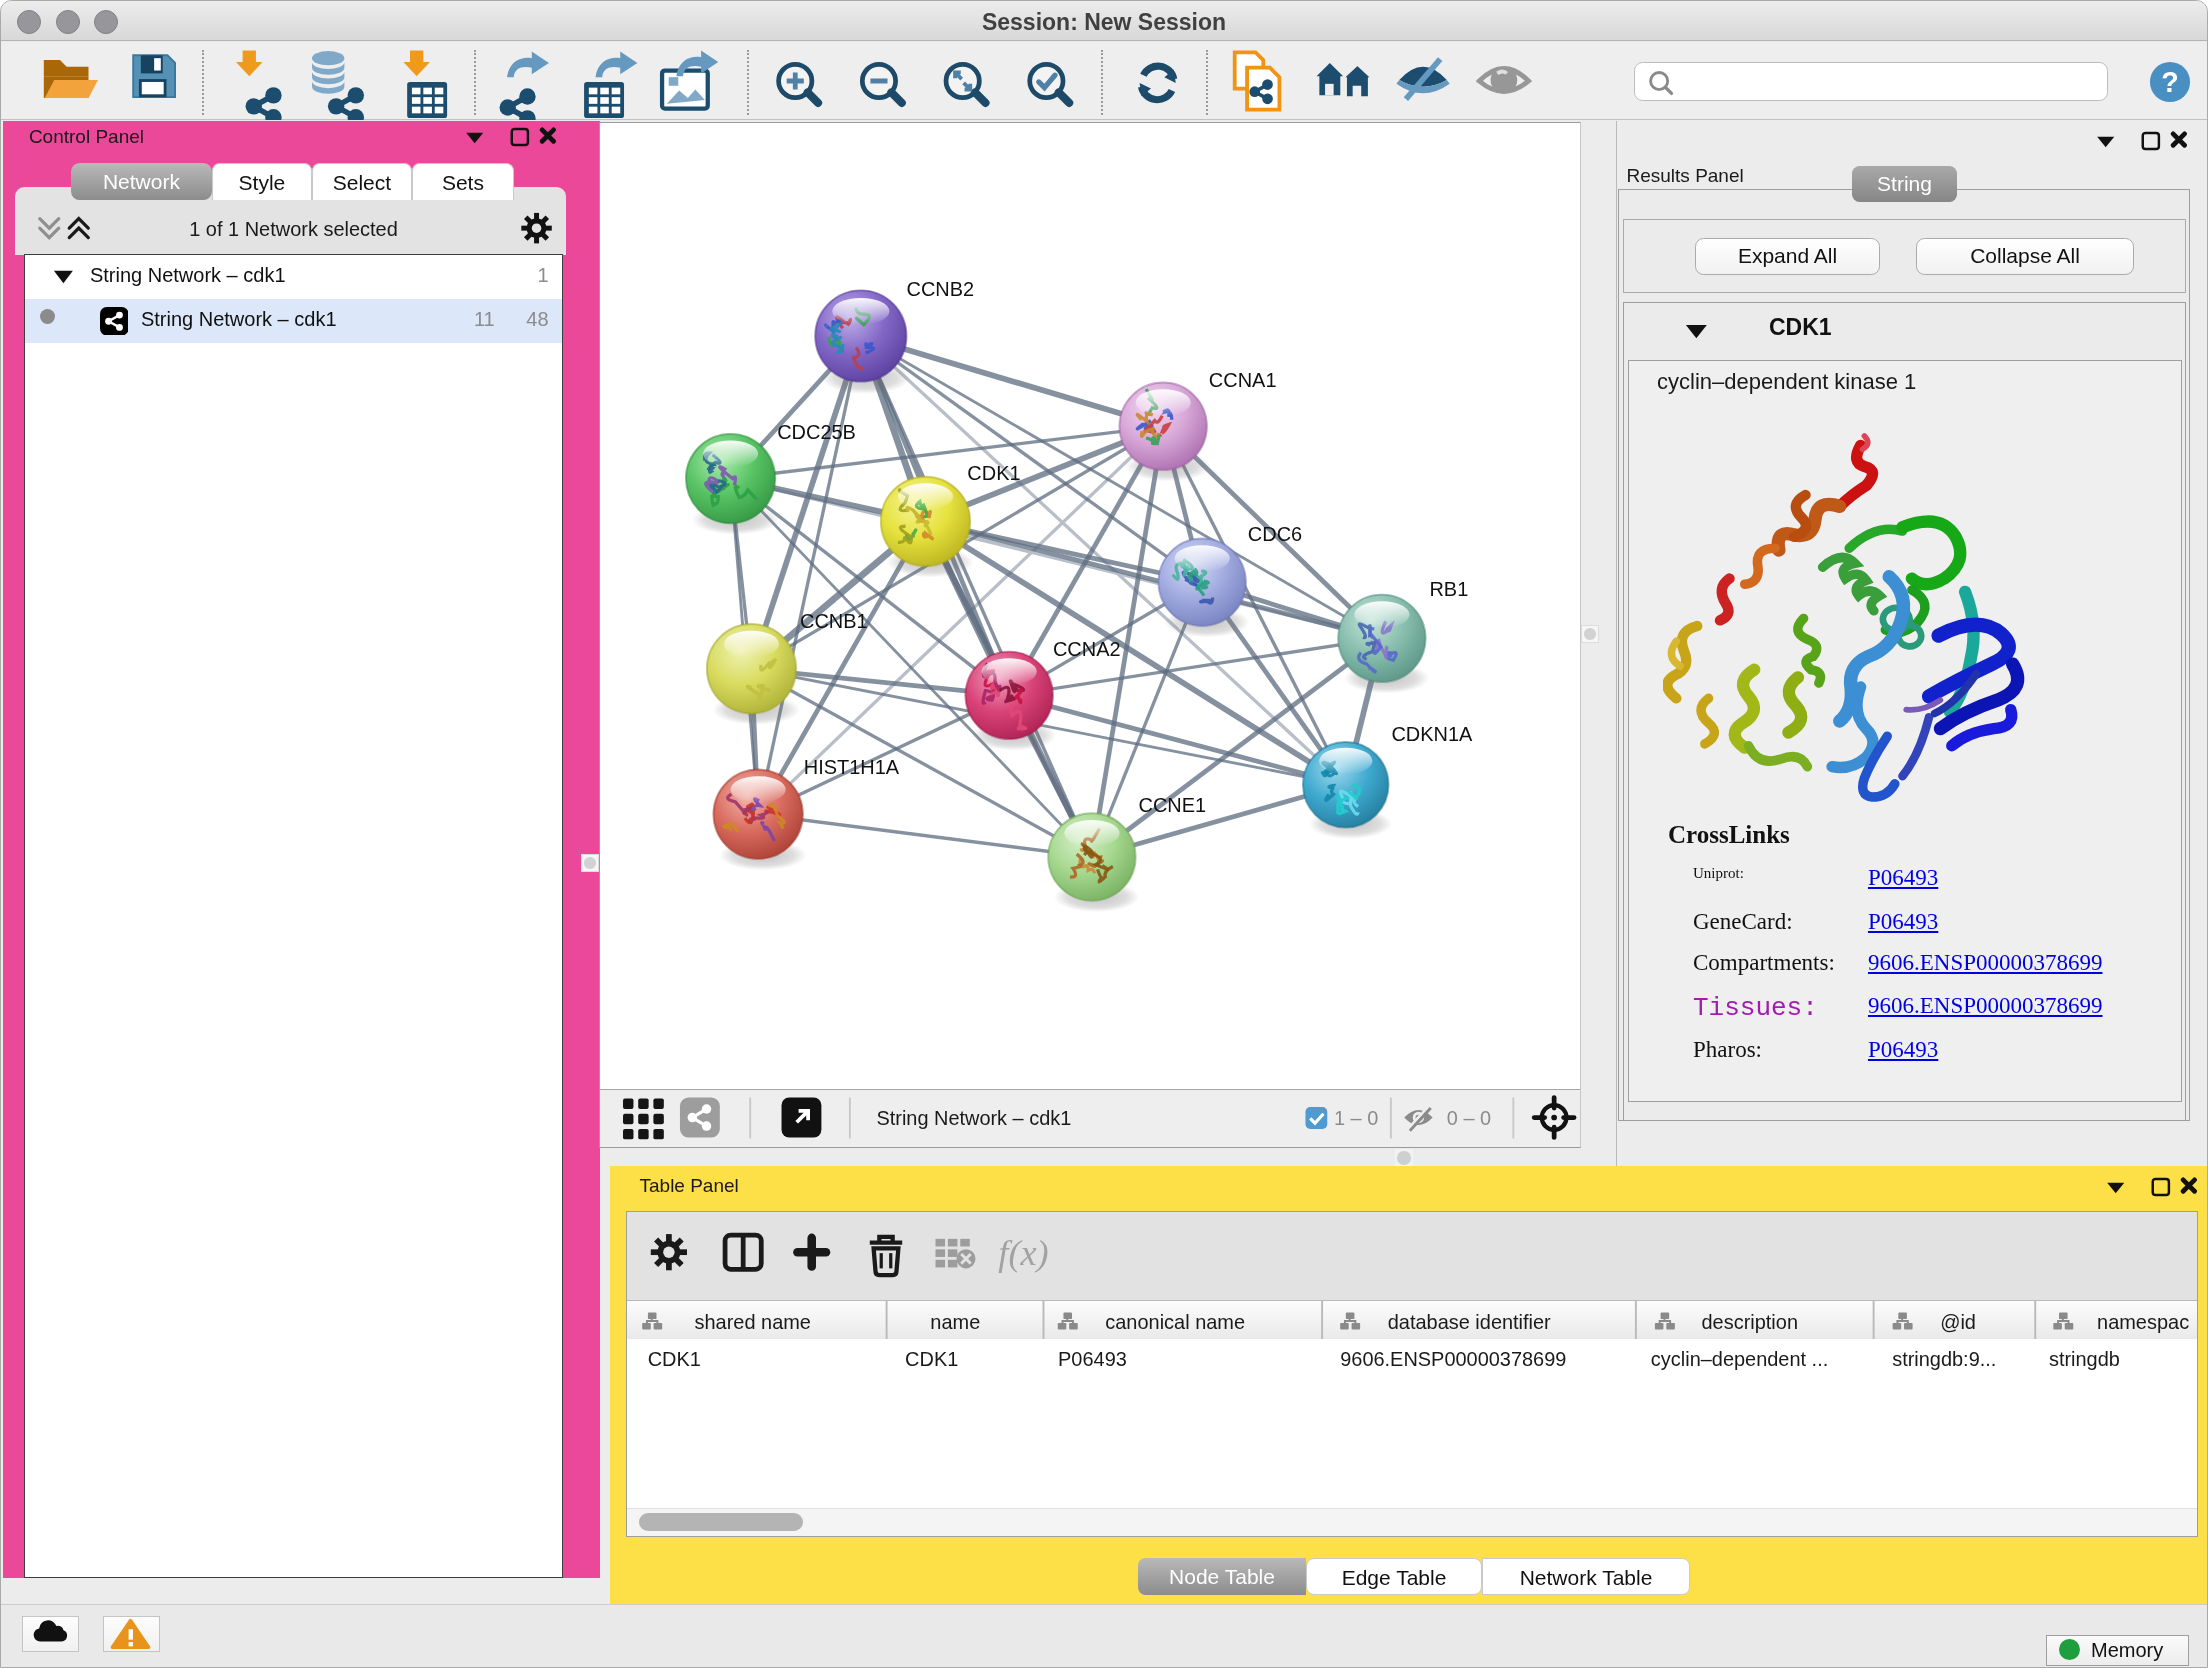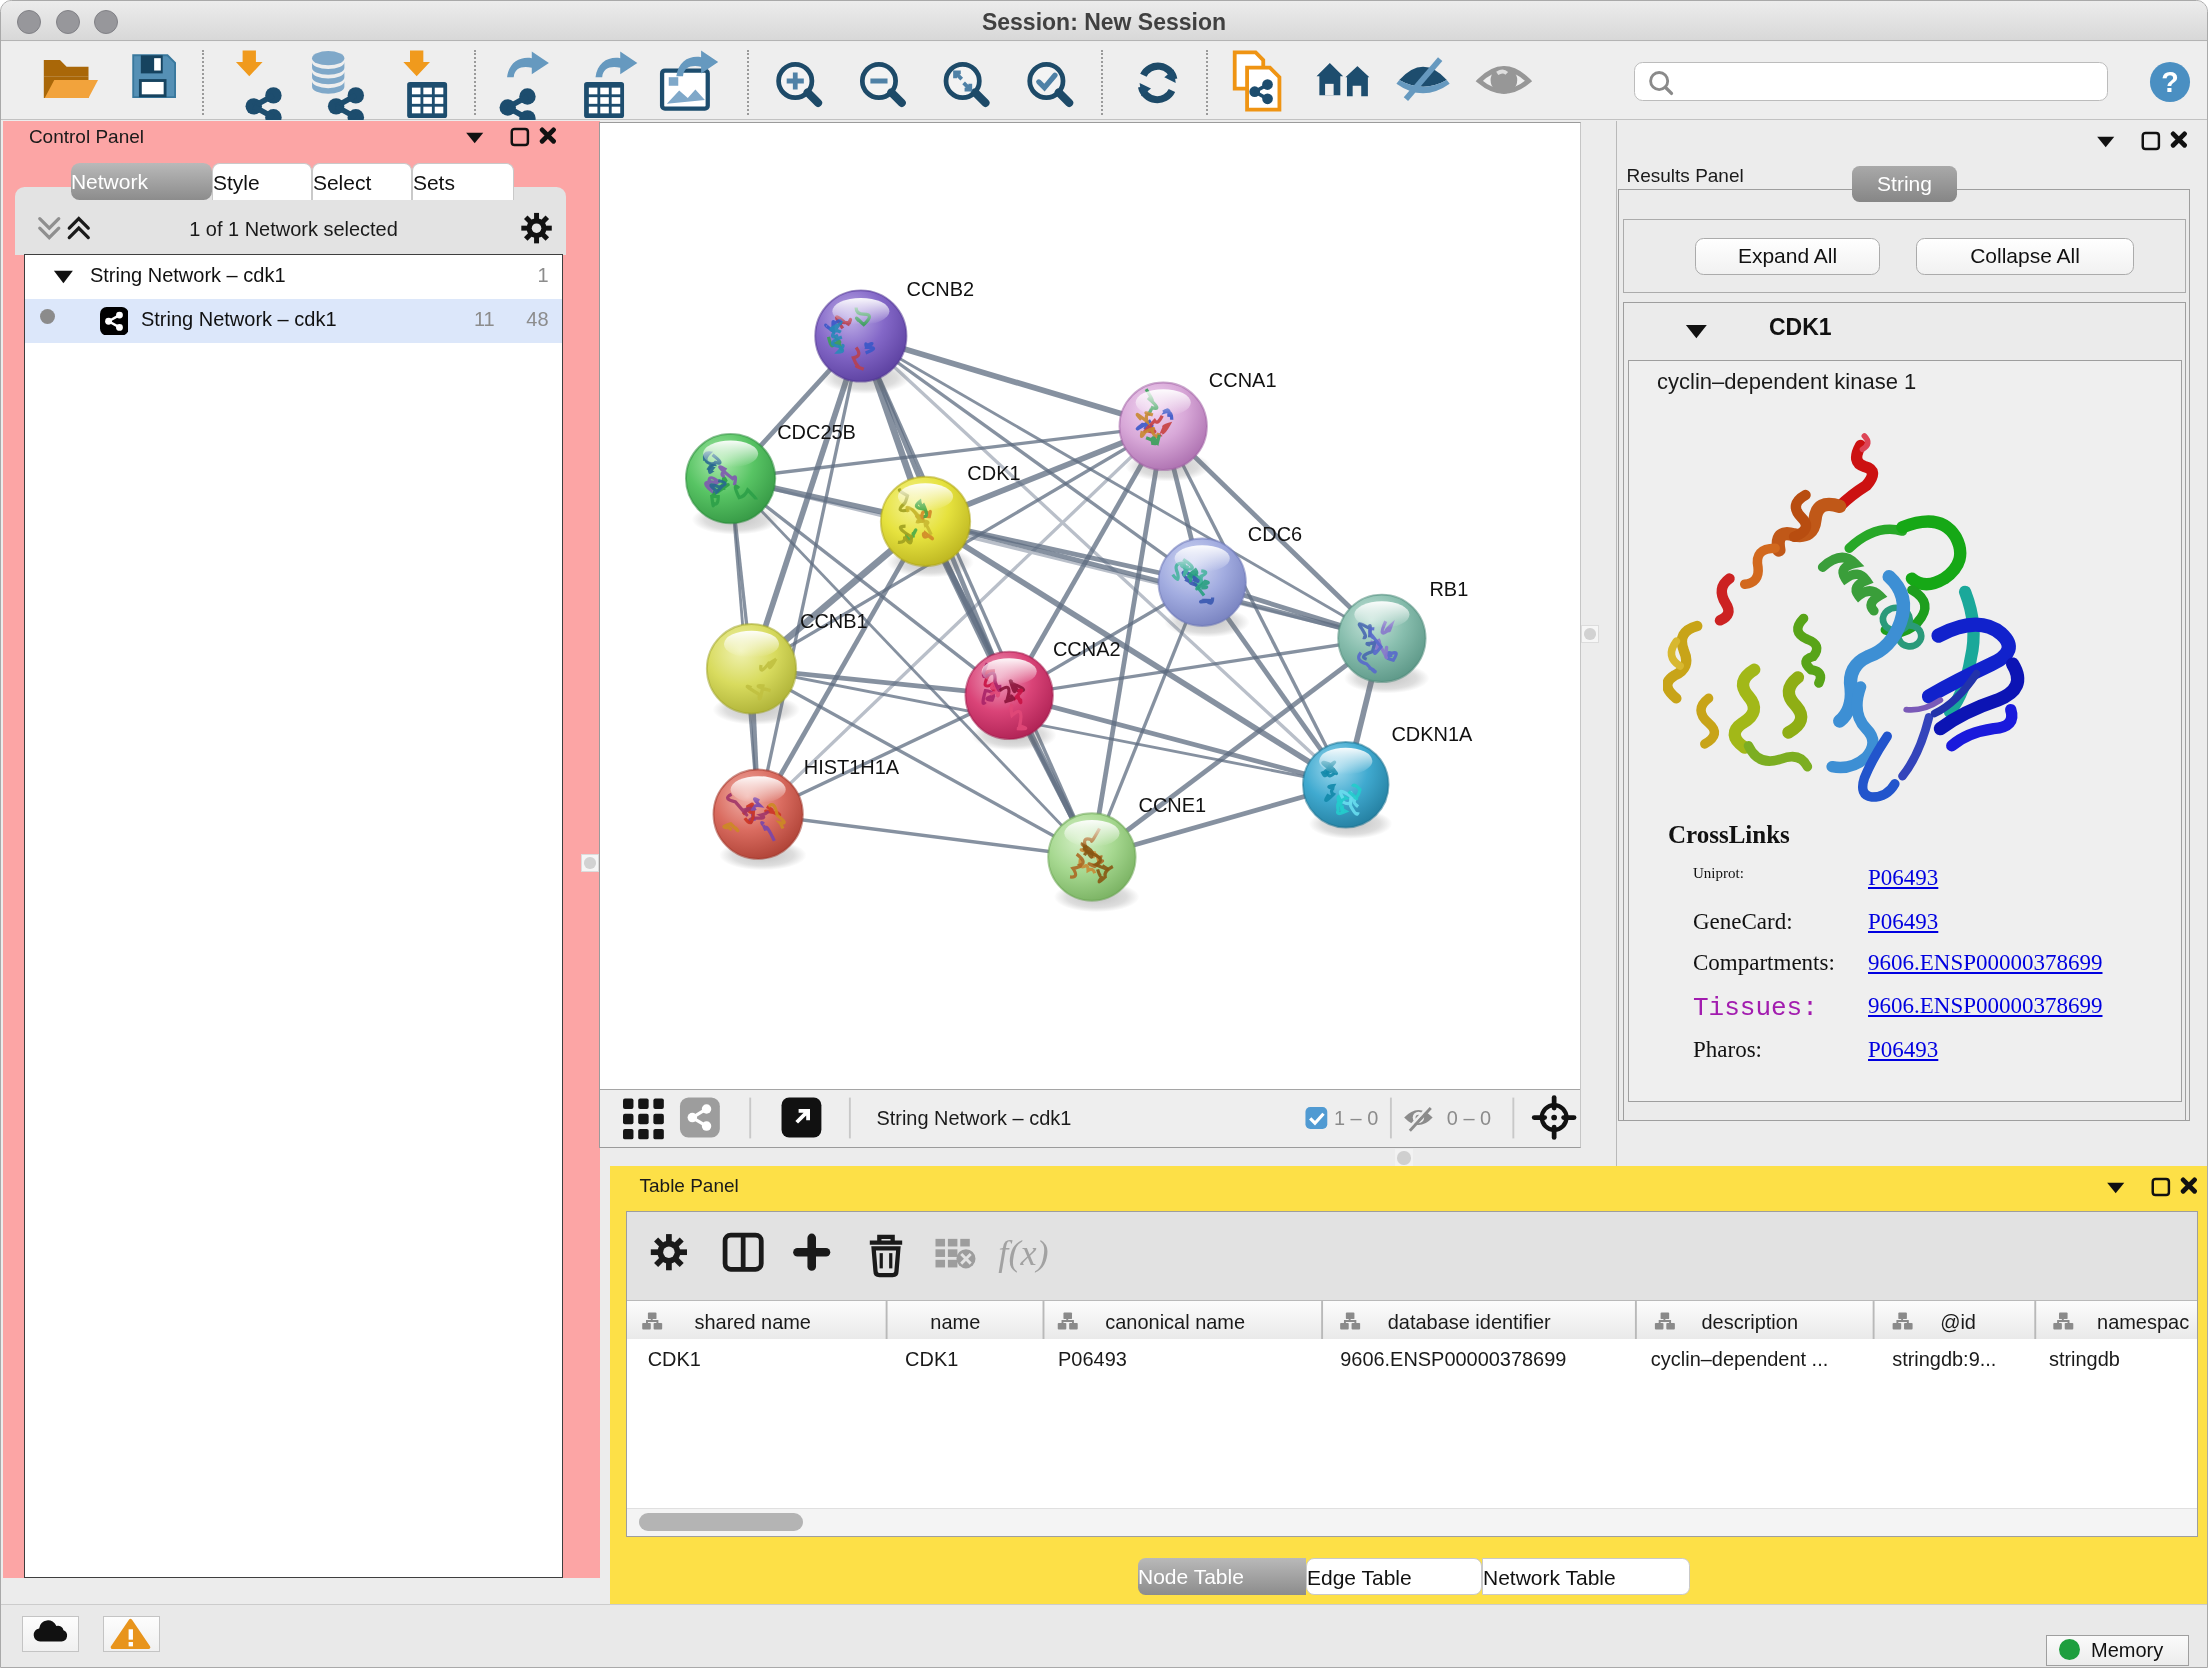--- a/index.html
+++ b/index.html
@@ -9,22 +9,22 @@
   #titlebar { position:absolute; left:0; top:0; width:100%; height:40px; background:linear-gradient(#ececec,#d8d8d8); border-bottom:1px solid #b4b4b4; }
   #titlebar .title { position:absolute; left:0; right:0; top:7.6px; text-align:center; font-size:23px; font-weight:bold; color:#404040; }
   .tl { position:absolute; top:8.6px; width:24px; height:24px; border-radius:50%; background:#97979b; border:1.4px solid #818186; }
   
   #toolbar { position:absolute; left:0; top:41px; width:100%; height:78px; background:#eeeeee; border-bottom:1.9px solid #c2c2c2; }
   .tsep { position:absolute; top:7.6px; height:65px; width:0; border-left:2.9px dotted #9a9a9a; }
   #searchbox { position:absolute; left:1633px; top:20px; width:474px; height:39px; background:#fff; border:1.9px solid #bcbcbc; border-radius:8.6px; }
   
   .phead { position:absolute; font-size:19px; color:#1a1a1a; }
   
-  #ctrlpanel { position:absolute; left:1.9px; top:120px; width:597px; height:1457px; background:#fca5a5; }
-  .tab { position:absolute; top:42px; height:37px; z-index:5; font-size:21px; background:#fff; border:1px solid #c9c9c9; border-bottom:none; border-radius:7.6px 7.6px 0 0; line-height:37px; color:#111; }
+  #ctrlpanel { position:absolute; left:1.9px; top:120px; width:597px; height:1457px; background:#ec4899; }
+  .tab { position:absolute; top:42px; height:37px; z-index:5; font-size:21px; text-align:center; background:#fff; border:1px solid #c9c9c9; border-bottom:none; border-radius:7.6px 7.6px 0 0; line-height:37px; color:#111; }
   .tabsel { background:linear-gradient(#b9b9b9,#8c8c8c); color:#fff; border:none; }
   #cp-bar { position:absolute; left:12.4px; top:66px; width:551px; height:68px; background:#e3e3e3; border-radius:9.5px 9.5px 0 0; }
   #cp-list { position:absolute; left:21px; top:133px; width:539px; height:1324px; background:#fff; border:1.9px solid #3e3e3e; }
   
   #netview { position:absolute; left:598px; top:121px; width:982px; height:1026px; background:#fff; border:1px solid #9b9b9b; border-right:1px solid #c6c6c6;}
   #netstatus { position:absolute; left:0; bottom:0; width:100%; height:58px; background:#eeeeee; border-top:1.9px solid #a5a5a5; }
   
   #respanel { position:absolute; left:1615px; top:120px; width:591px; height:1045px; background:#ececec; border-left:1px solid #b9b9b9; }
   
   #tablepanel { position:absolute; left:609px; top:1165px; width:1606px; height:438px; background:#fde047; }

